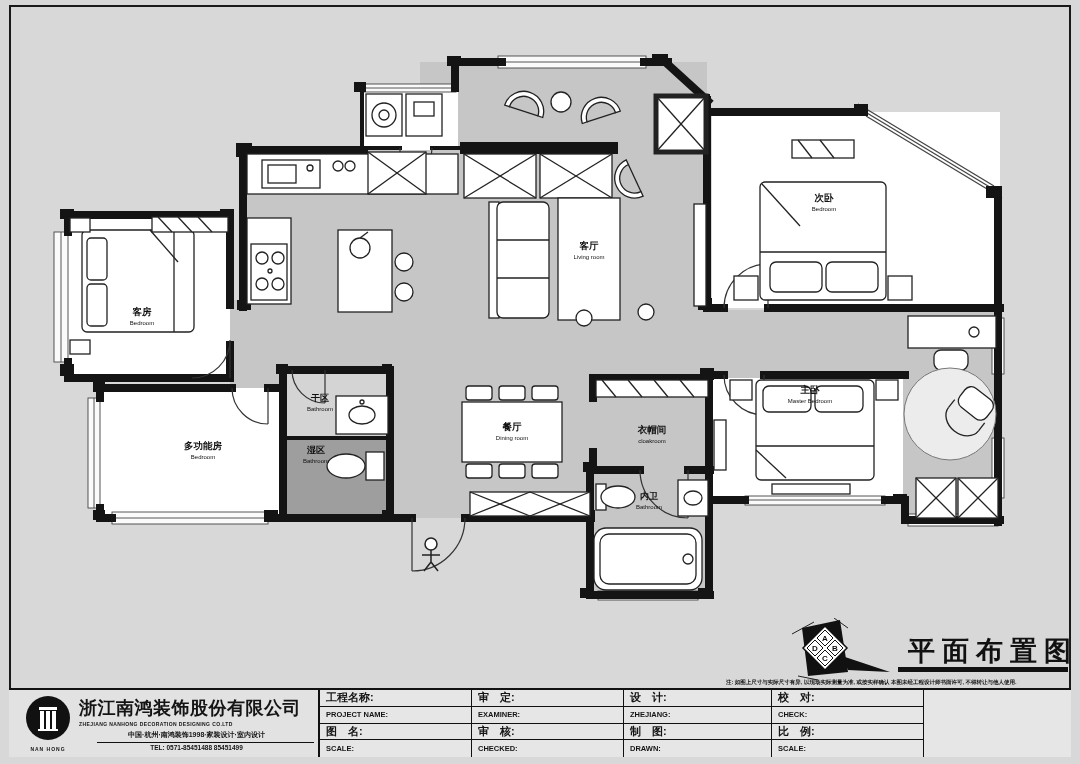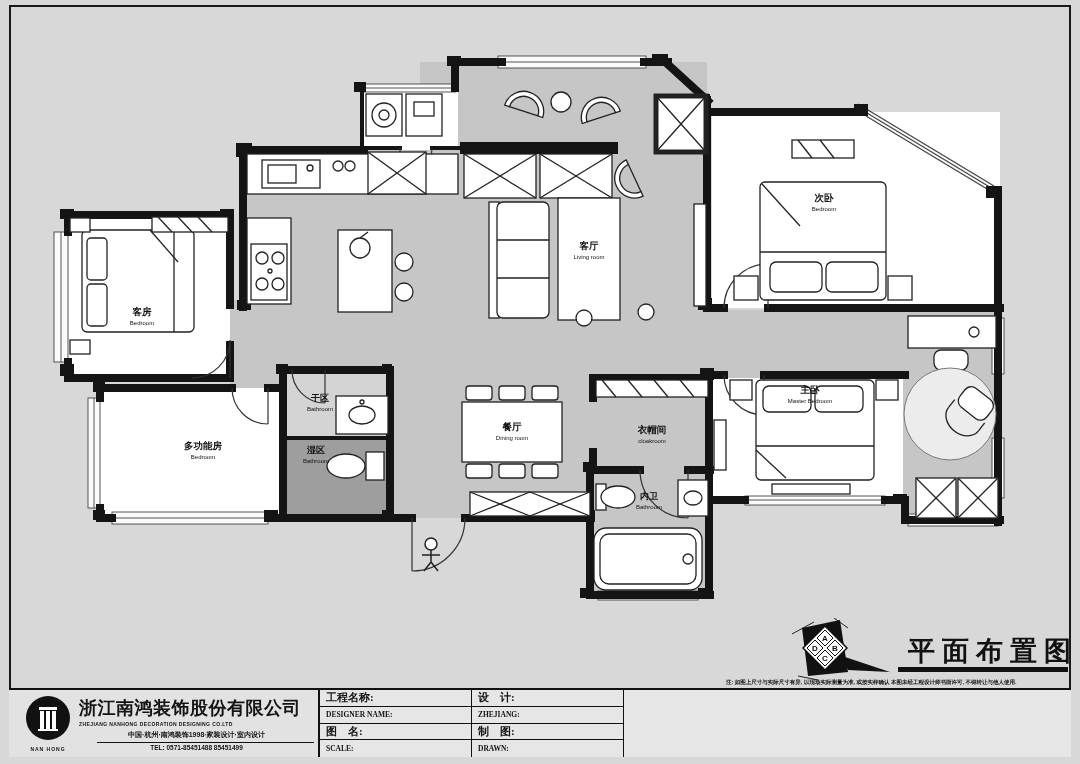--- a/index.html
+++ b/index.html
@@ -11,21 +11,21 @@
   
   .dwg-title{position:absolute;left:908px;top:633px;width:162px;font-size:27px;font-weight:bold;
              letter-spacing:7px;color:#111;white-space:nowrap;}
   .dwg-underline{position:absolute;left:898px;top:667px;width:170px;height:5px;background:#111;}
   .compass{position:absolute;left:790px;top:618px;}
   .note-line{position:absolute;left:726px;top:679px;width:344px;font-size:5.5px;font-weight:bold;
              white-space:nowrap;overflow:hidden;color:#111;}
   
   .tblock{position:absolute;left:318px;top:688px;width:753px;height:69px;box-sizing:border-box;
           border-top:2px solid #111;border-left:2px solid #111;display:grid;
-          grid-template-columns:152px 152px 148px 152px 1fr;background:#e6e6e6;font-family:Liberation Serif, serif;}
+          grid-template-columns:152px 152px 148px 152px 1fr;background:#e6e6e6;}
   .tb-col{display:grid;grid-template-rows:1fr 1fr 1fr 1fr;border-right:1.5px solid #111;}
   .tb-cell{border-bottom:1px solid #111;display:flex;align-items:center;padding-left:6px;overflow:hidden;}
   .tb-cell:last-child{border-bottom:none;}
   .tb-zh{font-size:11px;font-weight:bold;white-space:nowrap;}
   .tb-en{font-size:7.5px;font-weight:bold;white-space:nowrap;}
   .tb-val{font-size:11px;font-weight:bold;margin-left:40px;}
   
   .company{position:absolute;left:9px;top:688px;width:309px;height:69px;box-sizing:border-box;
            border-top:2px solid #111;display:flex;align-items:center;background:#e2e2e2;}
   .logo-wrap{width:62px;text-align:center;margin-left:8px;}
@@ -387,44 +387,76 @@
 
   <div class="note-line">注: 如图上尺寸与实际尺寸有异, 以现场实际测量为准, 或按实样确认 本图未经工程设计师书面许可, 不得转让与他人使用.</div>
 
   <div class="tblock">
     <div class="tb-col">
       <div class="tb-cell tb-zh">
           <span>工程名称:</span>
           <span class="tb-val"></span>
         </div>
       <div class="tb-cell tb-en">
-          <span>DESIGNER NAME:</span>
+          <span>PROJECT NAME:</span>
         </div>
       <div class="tb-cell tb-zh">
           <span>图　名:</span>
           <span class="tb-val"></span>
         </div>
       <div class="tb-cell tb-en">
           <span>SCALE:</span>
         </div>
     </div>
     <div class="tb-col">
       <div class="tb-cell tb-zh">
+          <span>审　定:</span>
+          <span class="tb-val"></span>
+        </div>
+      <div class="tb-cell tb-en">
+          <span>EXAMINER:</span>
+        </div>
+      <div class="tb-cell tb-zh">
+          <span>审　核:</span>
+          <span class="tb-val"></span>
+        </div>
+      <div class="tb-cell tb-en">
+          <span>CHECKED:</span>
+        </div>
+    </div>
+    <div class="tb-col">
+      <div class="tb-cell tb-zh">
           <span>设　计:</span>
           <span class="tb-val"></span>
         </div>
       <div class="tb-cell tb-en">
           <span>ZHEJIANG:</span>
         </div>
       <div class="tb-cell tb-zh">
           <span>制　图:</span>
           <span class="tb-val"></span>
         </div>
       <div class="tb-cell tb-en">
           <span>DRAWN:</span>
+        </div>
+    </div>
+    <div class="tb-col">
+      <div class="tb-cell tb-zh">
+          <span>校　对:</span>
+          <span class="tb-val"></span>
+        </div>
+      <div class="tb-cell tb-en">
+          <span>CHECK:</span>
+        </div>
+      <div class="tb-cell tb-zh">
+          <span>比　例:</span>
+          <span class="tb-val"></span>
+        </div>
+      <div class="tb-cell tb-en">
+          <span>SCALE:</span>
         </div>
     </div>
   </div>
 
   <div class="company">
     <div class="logo-wrap">
       <svg width="46" height="46" viewBox="0 0 46 46">
         <circle cx="23" cy="23" r="22" fill="#111"></circle>
         <rect x="14" y="12" width="18" height="3" fill="#fff"></rect>
         <rect x="15" y="16" width="4" height="18" fill="#fff"></rect>

